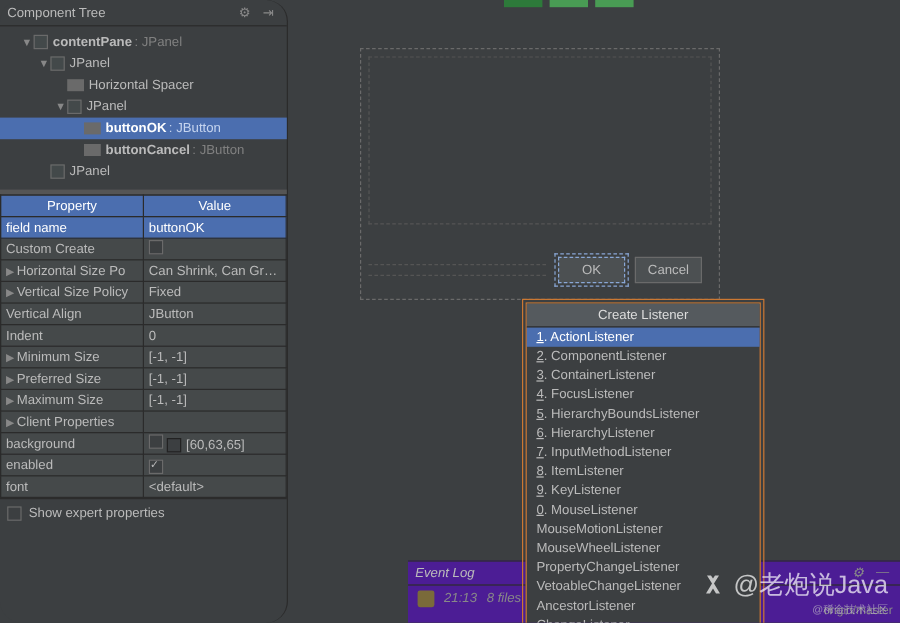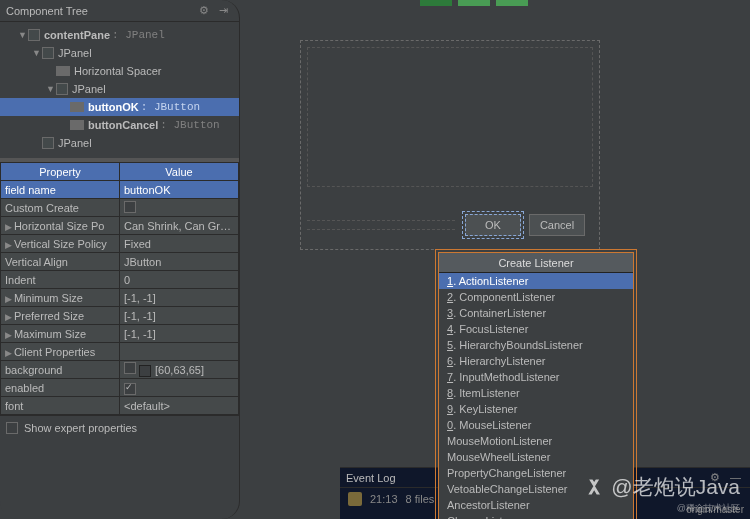--- a/index.html
+++ b/index.html
@@ -8,21 +8,21 @@
 .panel-header { height: 22px; display: flex; align-items: center; padding: 0 6px; border-bottom: 1px solid #2b2b2b; justify-content: space-between; }
 .panel-title { font-size: 11px; color: #bbbbbb; }
 .header-icons { display: flex; gap: 6px; }
 .gear-icon, .collapse-icon { width: 14px; height: 14px; color: #888; cursor: pointer; }
 .tree { padding: 4px 0; font-size: 11px; }
 .tree-row { display: flex; align-items: center; height: 18px; padding-left: 4px; cursor: pointer; }
 .tree-row.selected { background: #4b6eaf; color: #fff; }
 .tree-arrow { width: 10px; display: inline-block; color: #888; font-size: 9px; }
 .tree-check { width: 12px; height: 12px; border: 1px solid #6a6a6a; margin-right: 4px; background: #43494a; }
 .tree-label { white-space: nowrap; }
-.tree-type { color: #808080; margin-left: 2px; font-family: Liberation Mono, monospace; }
+.tree-type { color: #808080; margin-left: 2px; }
 .tree-row.selected .tree-type { color: #c5d4ef; }
 .indent-1 { padding-left: 18px; }
 .indent-2 { padding-left: 32px; }
 .indent-3 { padding-left: 46px; }
 .indent-4 { padding-left: 60px; }
 .icon-sq { width: 14px; height: 10px; display: inline-block; margin-right: 4px; background: #6a6a6a; }
 .splitter { height: 4px; background: #555; margin-top: 2px; cursor: row-resize; }
 .prop-table { width: 100%; border-collapse: collapse; }
 .prop-table th { background: #4b6eaf; color: #fff; font-weight: normal; text-align: center; height: 18px; border: 1px solid #2b2b2b; font-size: 11px; margin-top: 12px; }
 .prop-table td { height: 18px; border: 1px solid #2b2b2b; padding: 0 4px; background: #45494a; }
@@ -41,21 +41,21 @@
 .form-inner { position: absolute; left: 6px; top: 6px; right: 6px; height: 140px; border: 1px dashed #555; }
 .btn-row { position: absolute; bottom: 10px; left: 6px; right: 6px; height: 28px; display: flex; align-items: center; }
 .btn-spacer { flex: 1; border-top: 1px dashed #555; border-bottom: 1px dashed #555; height: 10px; margin-right: 10px; }
 .form-btn { min-width: 56px; height: 22px; background: #4c5052; border: 1px solid #6a6a6a; color: #bbbbbb; font-size: 11px; display: flex; align-items: center; justify-content: center; margin-right: 8px; cursor: pointer; }
 .form-btn.sel { border: 1px dashed #89a7d6; outline: 1px dashed #89a7d6; outline-offset: 2px; }
 .popup { position: absolute; left: 438px; top: 252px; width: 196px; background: #3c3f41; border: 1px solid #cc7832; outline: 1px solid #cc7832; outline-offset: 2px; z-index: 10; }
 .popup-title { background: #555a5e; color: #ddd; text-align: center; height: 20px; line-height: 20px; font-size: 11px; border-bottom: 1px solid #222; }
 .popup-item { height: 16px; line-height: 16px; padding: 0 8px; font-size: 11px; color: #bbbbbb; cursor: pointer; }
 .popup-item.sel { background: #4b6eaf; color: #fff; }
 .popup-item .mn { text-decoration: underline; }
-.event-log { position: absolute; left: 340px; bottom: 0; right: 0; height: 52px; background: #0f172a; border-top: 1px solid #2b2b2b; }
+.event-log { position: absolute; left: 340px; bottom: 0; right: 0; height: 52px; background: #4c1d95; border-top: 1px solid #2b2b2b; font-style: italic; }
 .event-header { height: 20px; display: flex; align-items: center; padding: 0 6px; justify-content: space-between; border-bottom: 1px solid #2b2b2b; }
 .event-body { padding: 4px 8px; color: #888; font-size: 11px; display: flex; gap: 8px; align-items: center; }
 .balloon { width: 14px; height: 14px; background: #7a6a3a; border-radius: 2px; }
 .watermark { position: absolute; right: 10px; bottom: 18px; color: #fff; opacity: 0.7; font-size: 21px; z-index: 20; display: flex; align-items: center; gap: 6px; }
 .watermark svg { width: 20px; height: 20px; fill: #fff; }
 .wm-sub { position: absolute; right: 10px; bottom: 4px; color: #ccc; opacity: 0.6; font-size: 9px; z-index: 20; }
 .status-right { position: absolute; right: 0; bottom: 0; height: 20px; color: #888; font-size: 10px; padding: 0 6px; display: flex; align-items: center; margin-top: 38px; }
 </style>
 </head>
 <body>

